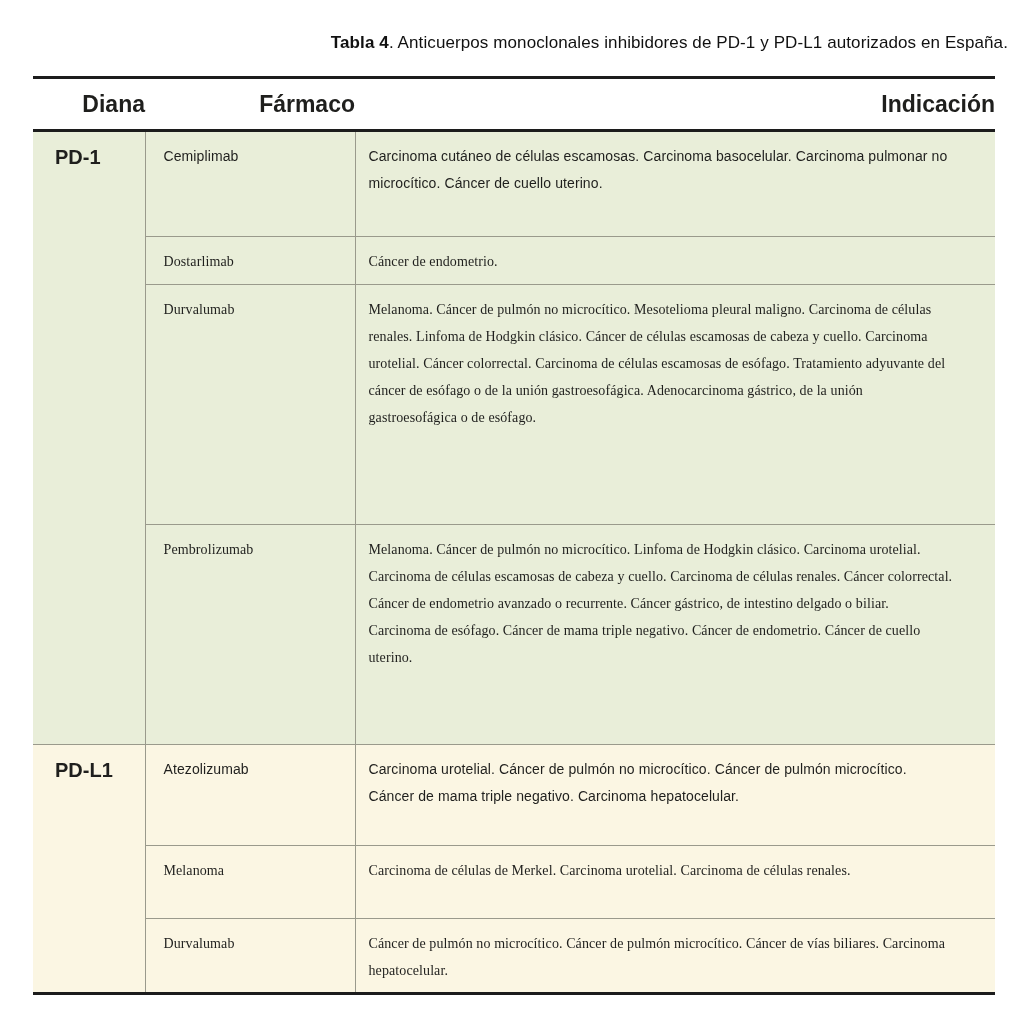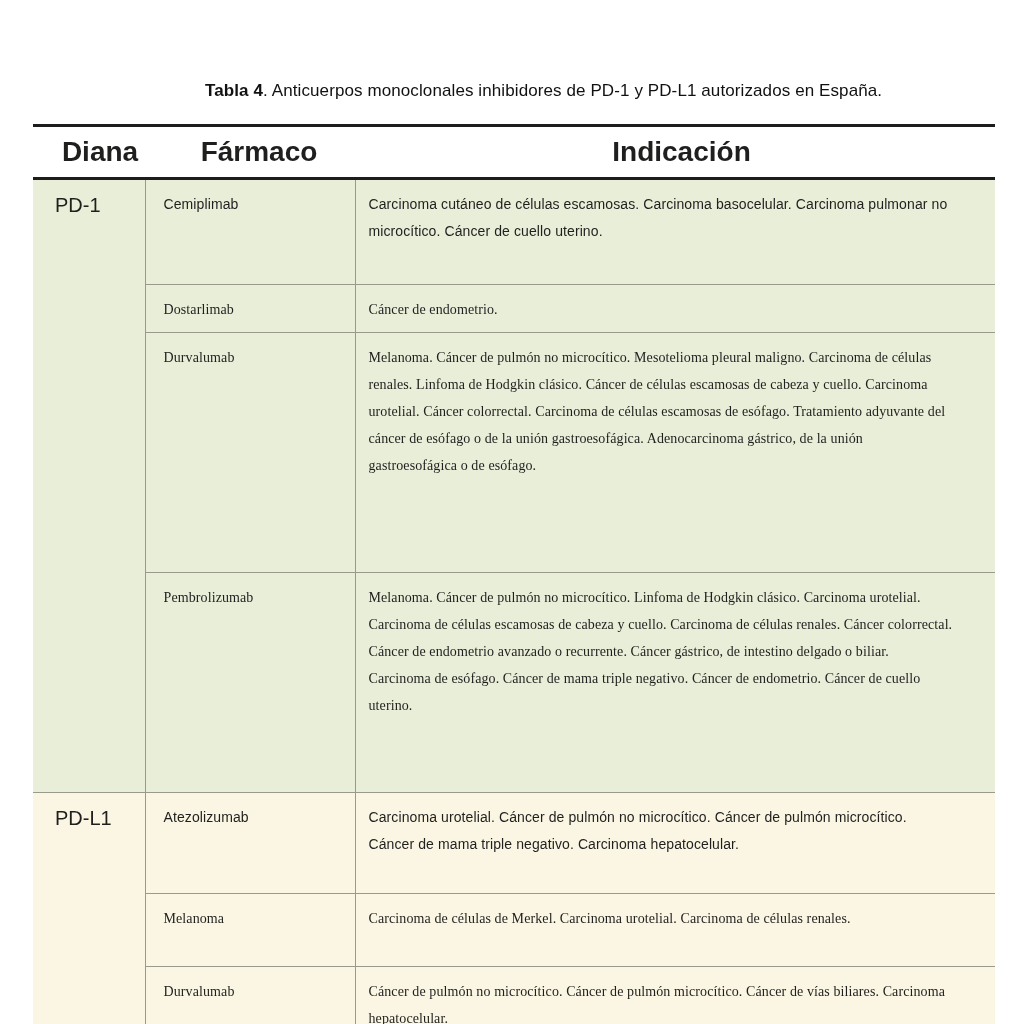--- a/index.html
+++ b/index.html
@@ -11,58 +11,57 @@
   }
   html,body{margin:0;padding:0;}
   body{
     width:1024px;height:1024px;background:#ffffff;
     font-family:"Liberation Sans", sans-serif;
     color:var(--text);
     -webkit-font-smoothing:antialiased;
   }
   .caption{
     padding:33px 16px 0 205px;
-    text-align:left;
+    text-align:right;
     font-size:17px;
     letter-spacing:0.1px;
     color:#111;
-    margin-top:48px;
   }
   .caption .cap-label{font-weight:bold;}
   table.tbl{
     border-collapse:collapse;
     table-layout:fixed;
     margin:23px 0 0 33px;
     width:962px;
     border-bottom:3px solid var(--rule-dark);
   }
   col.c-target{width:112px;}
   col.c-drug{width:210px;}
   col.c-ind{width:640px;}
   thead th{
     border-top:3px solid var(--rule-dark);
     border-bottom:3px solid var(--rule-dark);
     background:#ffffff;
-    text-align:center;
+    text-align:right;
     vertical-align:middle;
-    font-size:28px;
+    font-size:23px;
     font-weight:bold;
     height:50px;
     padding:0;
   }
   thead th.h-target{padding-left:22px;}
   thead th.h-drug{padding-left:18px;}
   thead th.h-ind{padding-left:13px;}
   tbody.sec-pd1{background:var(--pd1-bg);}
   tbody.sec-pdl1{background:var(--pdl1-bg);margin-left:45px;}
   tbody th.target-cell{
     text-align:left;
     vertical-align:top;
     font-size:20px;
-    font-weight:normal;
+    font-weight:bold;
     padding:14px 0 4px 22px;
   }
   tbody td{
     vertical-align:top;
     font-size:14px;
     line-height:27px;
     letter-spacing:0.1px;
     border-left:1px solid var(--rule-light);
   }
   td.drug-cell{padding:11px 6px 8px 18px;}

